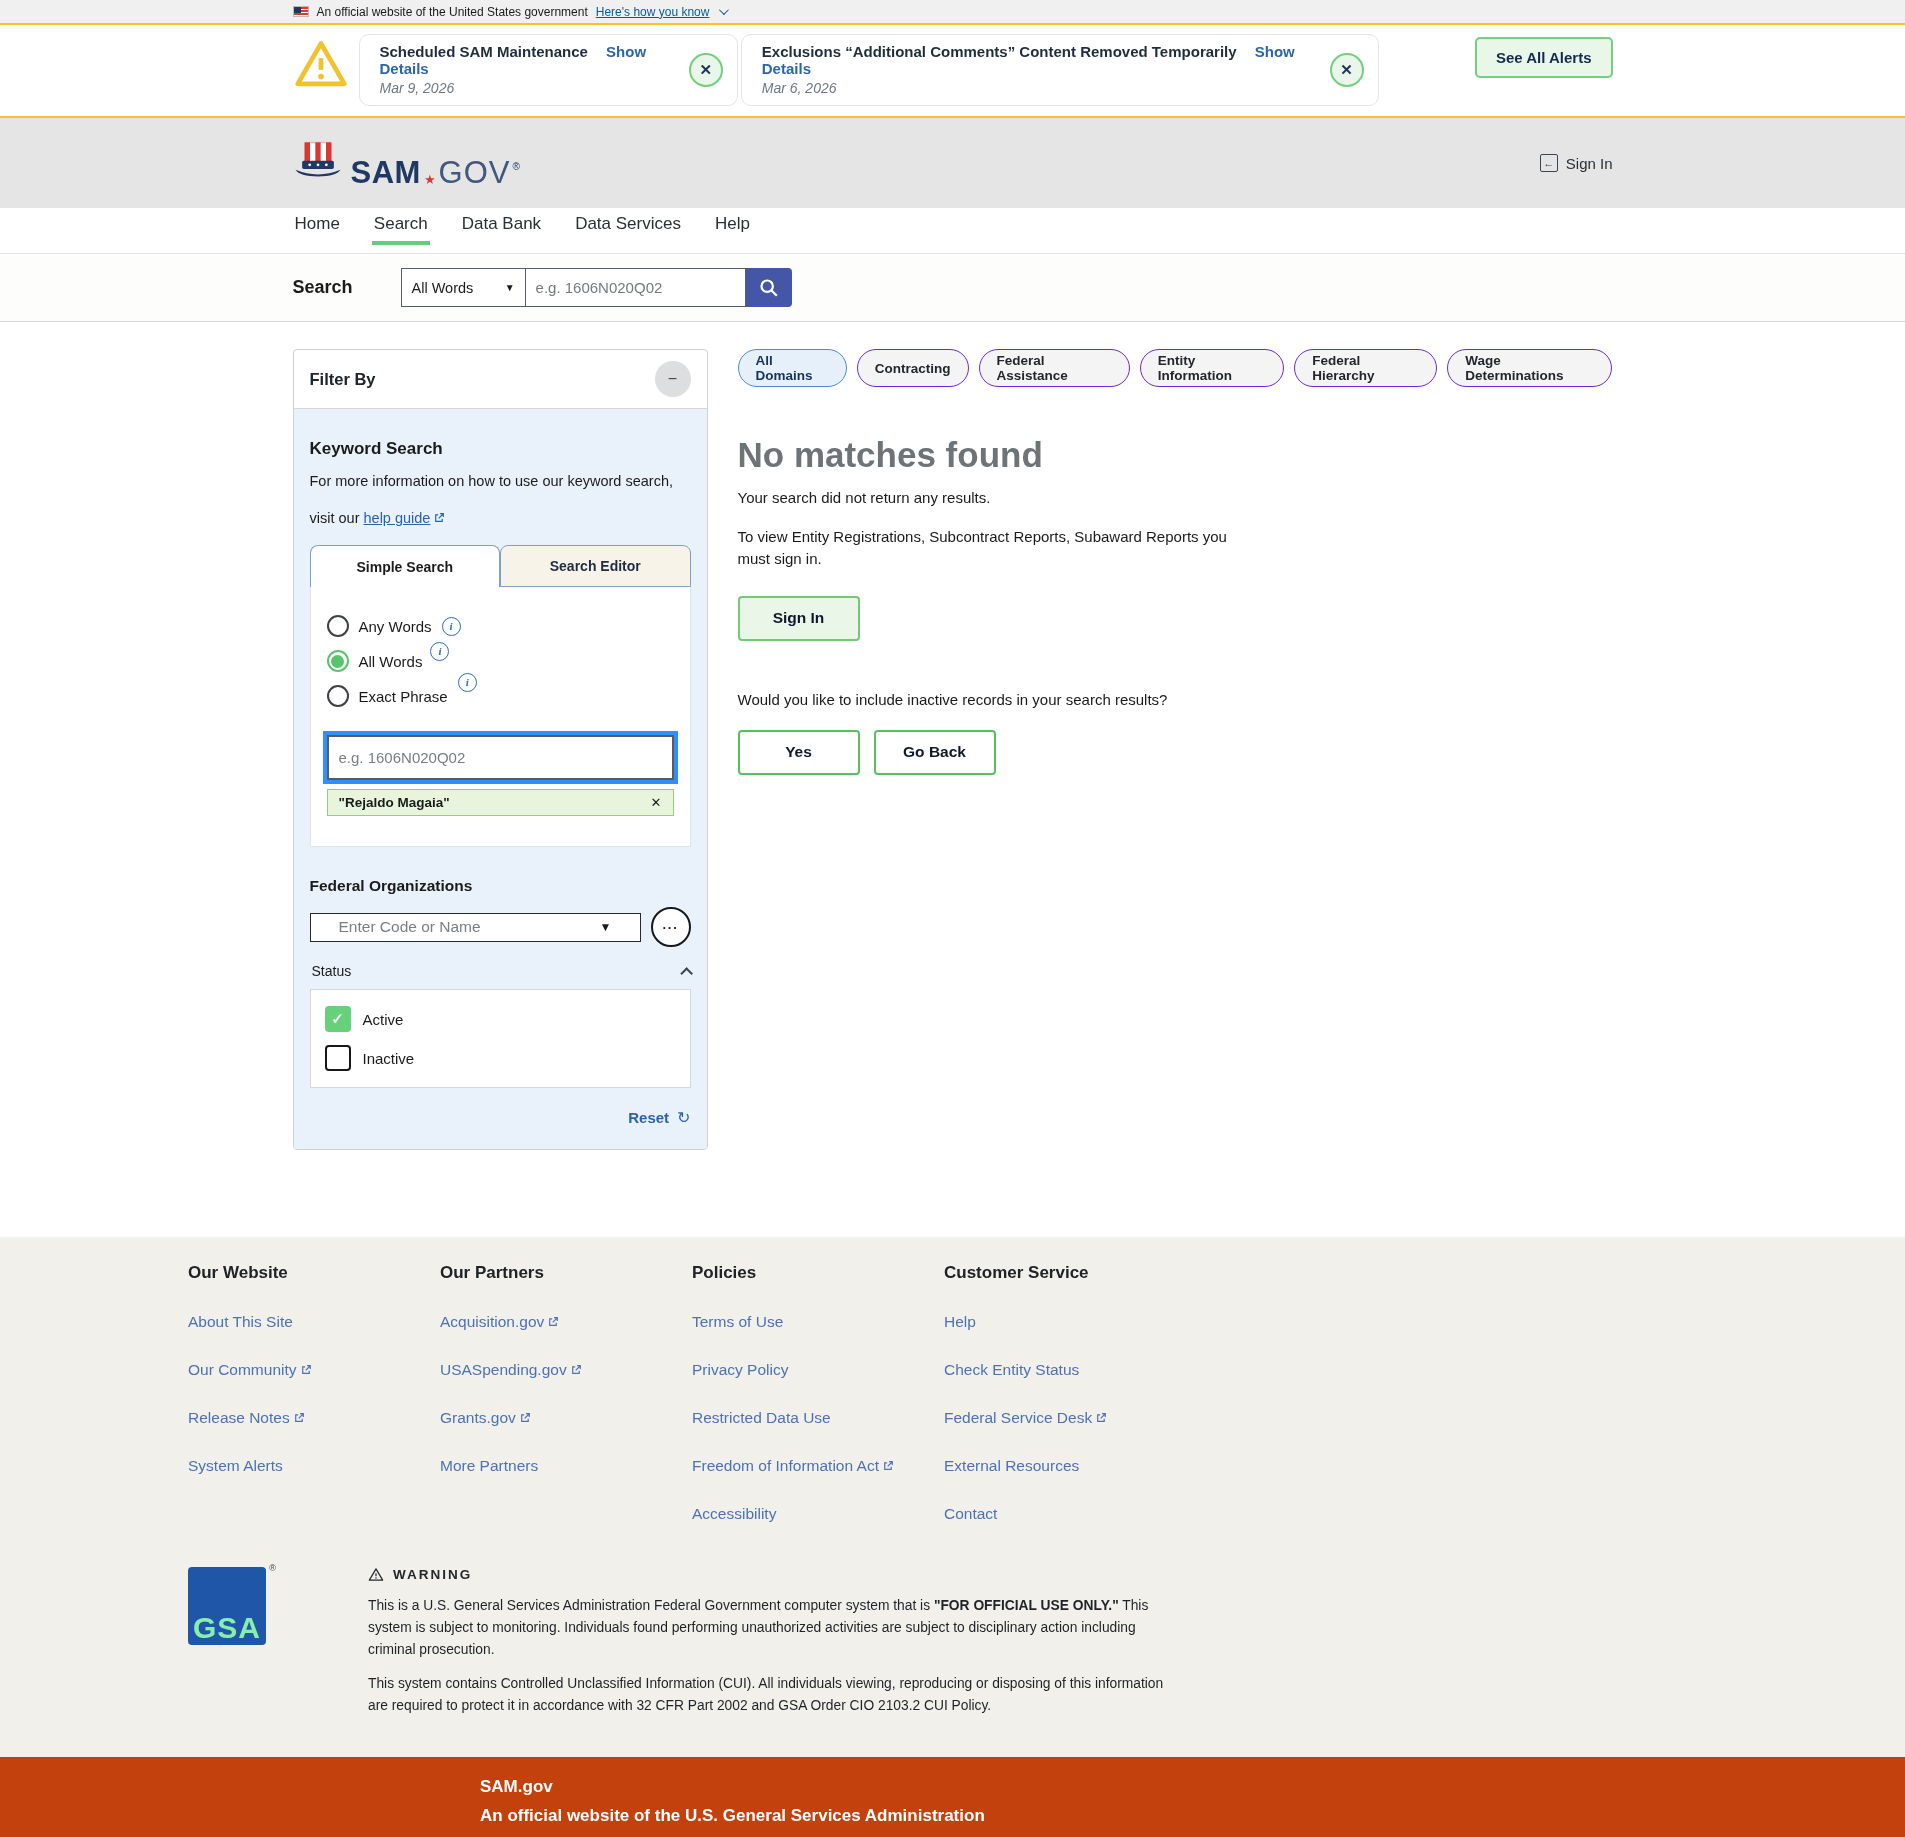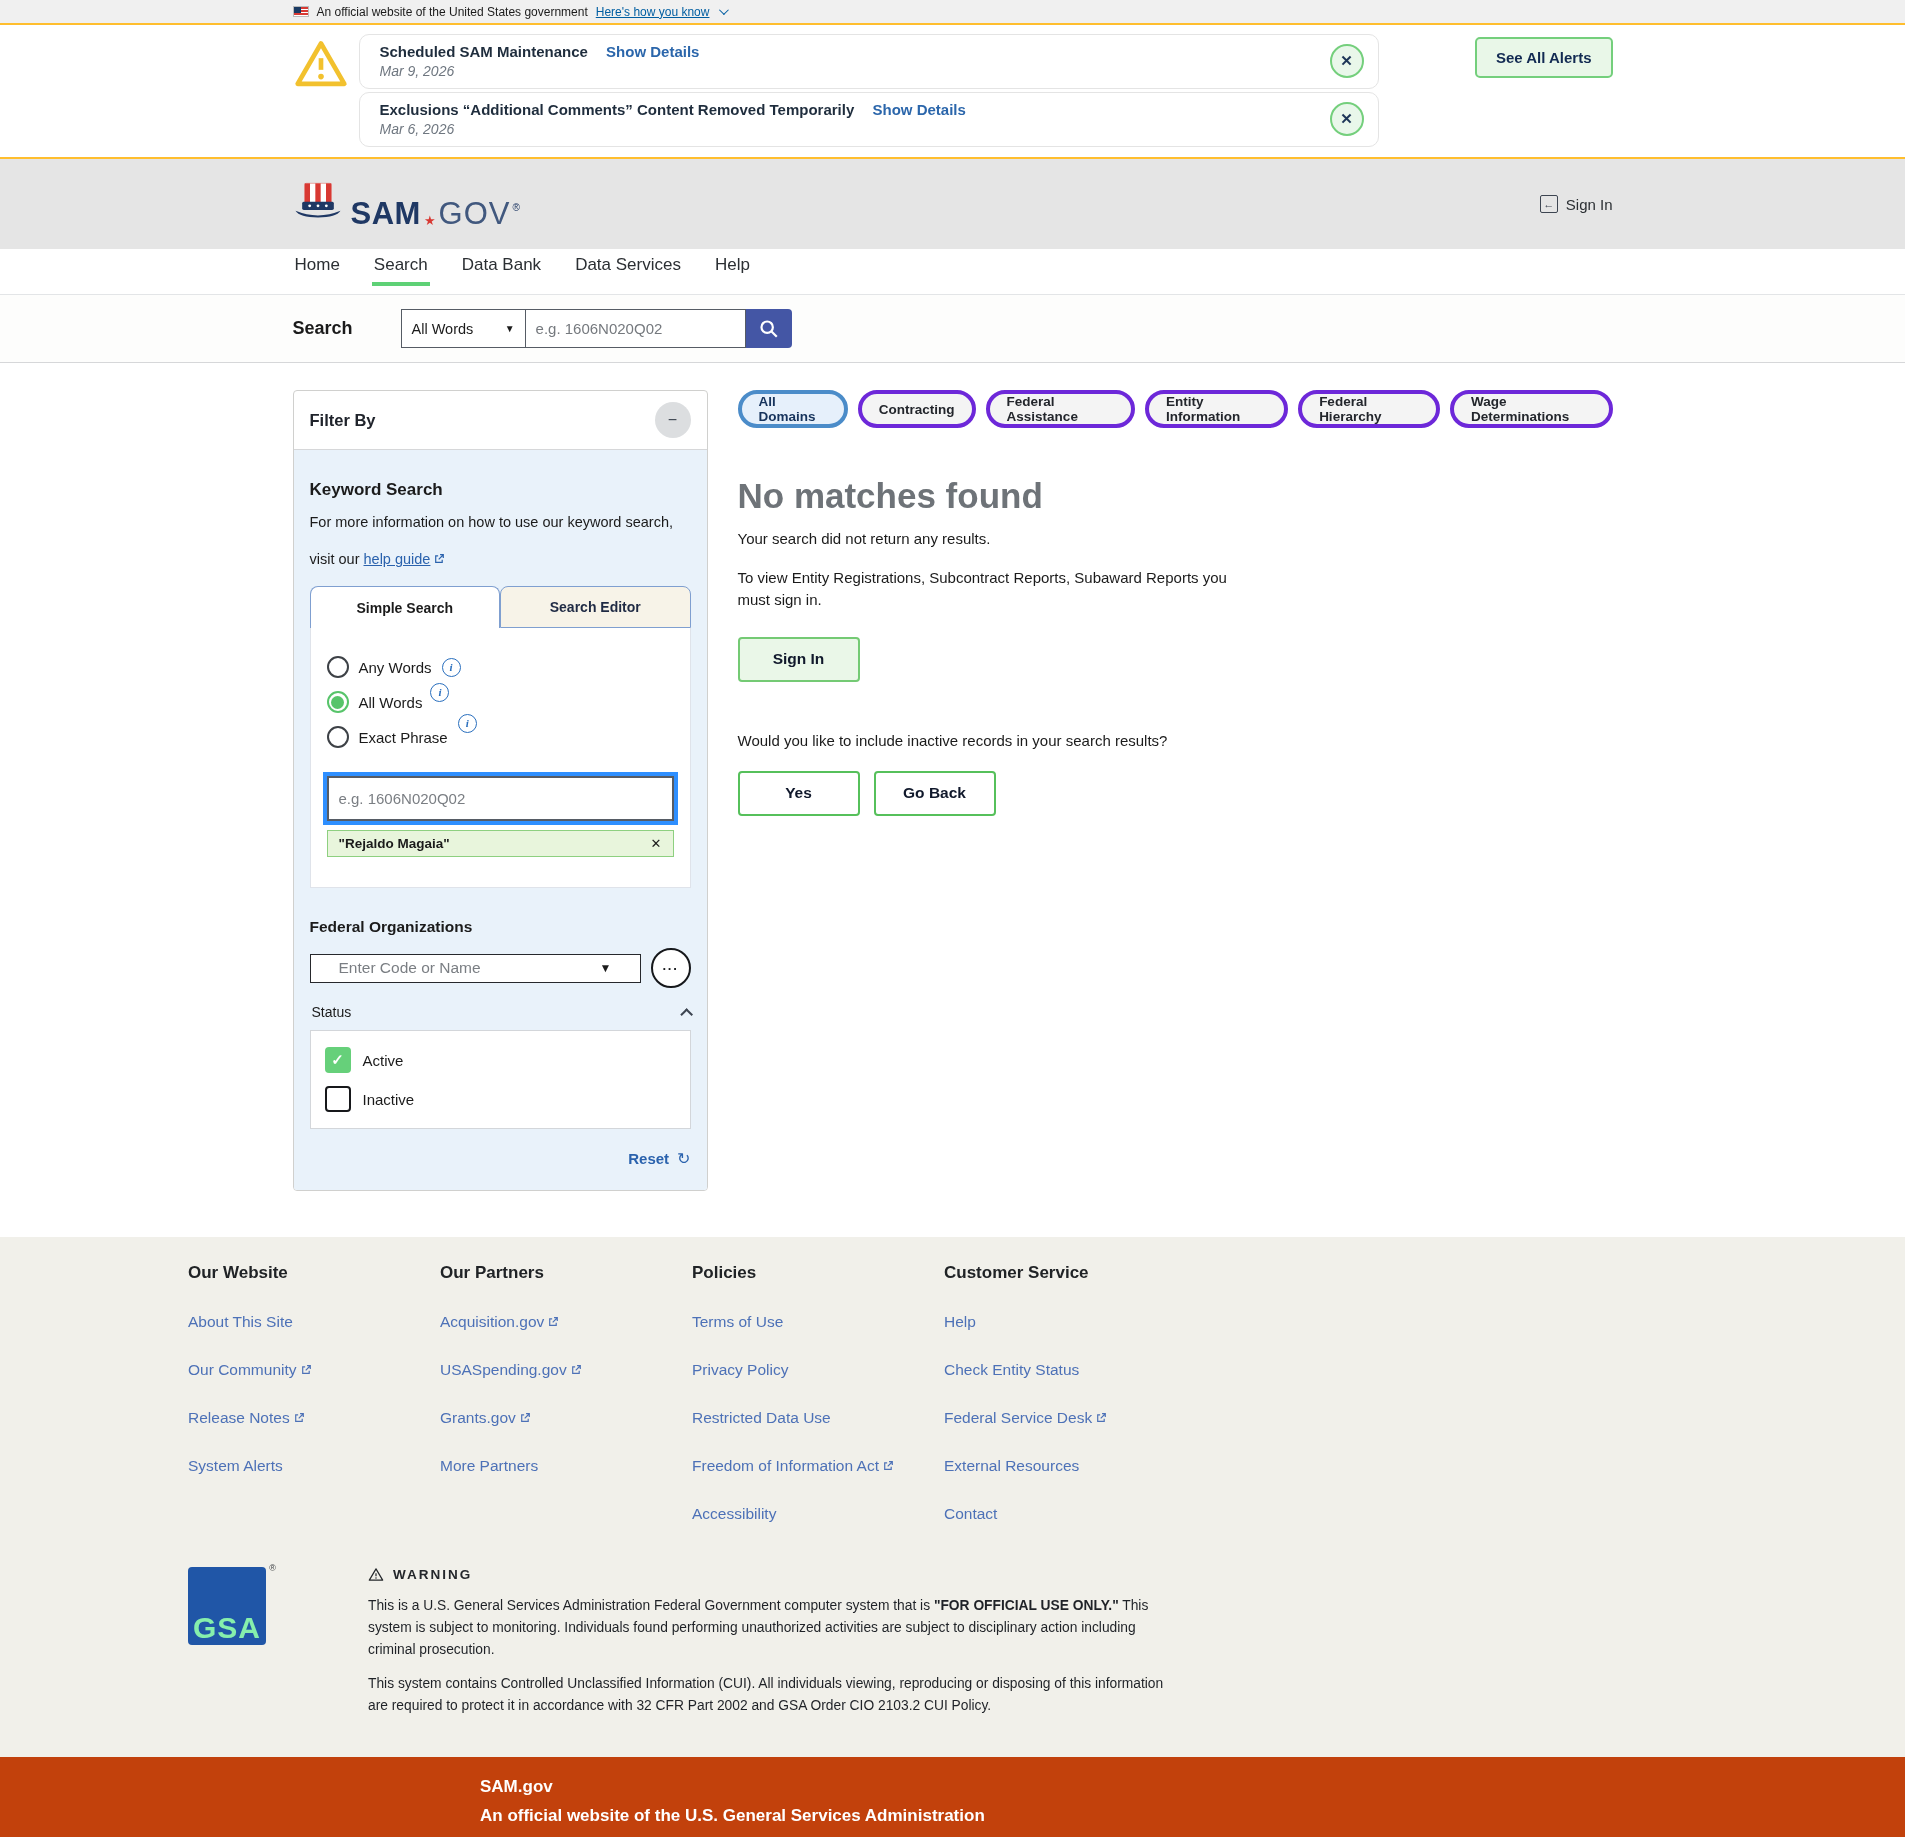--- a/index.html
+++ b/index.html
@@ -19,21 +19,21 @@
     background:repeating-linear-gradient(#d83933 0 1.6px,#fff 1.6px 3.2px); border:0.5px solid #bbb; }
   .flag::after { content:""; position:absolute; left:0; top:0; width:7px; height:6px; background:#1a3a63; }
   .gov-banner a { color:#005ea2; text-decoration:underline; }
   .chev-down { display:inline-block; width:7px; height:7px; border-right:1.5px solid #005ea2;
     border-bottom:1.5px solid #005ea2; transform:rotate(45deg) translateY(-2px); margin-left:2px; }
 
   
   .alerts-band { background:#fff; border-top:2px solid #ffbe2e; border-bottom:2px solid #ffbe2e; padding:9px 0 10px; }
   .alerts-inner { display:flex; align-items:flex-start; position:relative; }
   .tri-icon { flex:0 0 auto; margin:4px 10px 0 0; }
-  .alert-list { display:flex; flex-direction:column; gap:3px; width:1020px; }
+  .alert-list { display:flex; flex-direction:row; gap:3px; width:1020px; }
   .alert-item { background:#fff; border:1px solid #e4e4e4; border-radius:10px; padding:8px 14px 9px 20px;
     display:flex; align-items:center; }
   .alert-text { flex:1; }
   .alert-title-row { font-size:15px; }
   .alert-title { font-weight:bold; color:#1f2d3d; }
   .alert-link { color:#2b66ab; font-weight:bold; margin-left:14px; cursor:pointer; }
   .alert-date { font-style:italic; color:#6f7780; font-size:14px; margin-top:3px; }
   .alert-close { width:34px; height:34px; border-radius:50%; background:#e9f7ea; border:2px solid #74cf7c;
     color:#1c3557; font-size:15px; font-weight:bold; display:flex; align-items:center; justify-content:center; cursor:pointer; }
   .see-all-btn { position:absolute; right:0; top:3px; height:41px; padding:0 19px; background:#e9f7e8;
@@ -127,21 +127,21 @@
   .cb.checked { background:#66d07a; color:#fff; font-weight:bold; font-size:15px; }
   .cb.unchecked { background:#fff; border:2px solid #17181b; color:transparent; }
   .reset-row { display:flex; justify-content:flex-end; align-items:center; gap:8px; margin-top:20px;
     color:#2a62ad; font-size:15px; font-weight:bold; cursor:pointer; }
   .reset-icon { font-weight:normal; font-size:16px; }
 
   
   .content { flex:1; margin-left:30px; }
   .pills { display:flex; gap:10px; }
   .pill { height:38px; padding:0 17px; display:flex; align-items:center; border-radius:20px;
-    background:#f4f4f4; border:4px solid #6d28d9; font-size:13.5px; font-weight:bold; color:#23262c; cursor:pointer; }
+    background:#f4f4f4; border:1px solid #6d28d9; font-size:13.5px; font-weight:bold; color:#23262c; cursor:pointer; }
   .pill.active { background:#e6f0fb; border-color:#4b8cc9; color:#16335c; }
   .nm-heading { margin-top:48px; font-size:35px; font-weight:bold; color:#6e7378; }
   .nm-line1 { margin-top:14px; font-size:15px; }
   .nm-line2 { margin-top:20px; font-size:15px; max-width:505px; line-height:1.45; }
   .btn { height:45px; border-radius:4px; font-family:inherit; font-size:15.5px; font-weight:bold;
     color:#10182b; cursor:pointer; }
   .btn-signin { width:122px; margin-top:26px; background:#eaf7e8; border:2px solid #74ca74; }
   .nm-question { margin-top:50px; font-size:15px; }
   .nm-actions { display:flex; gap:14px; margin-top:22px; }
   .btn-outline { width:122px; background:#fff; border:2px solid #56c05b; }

